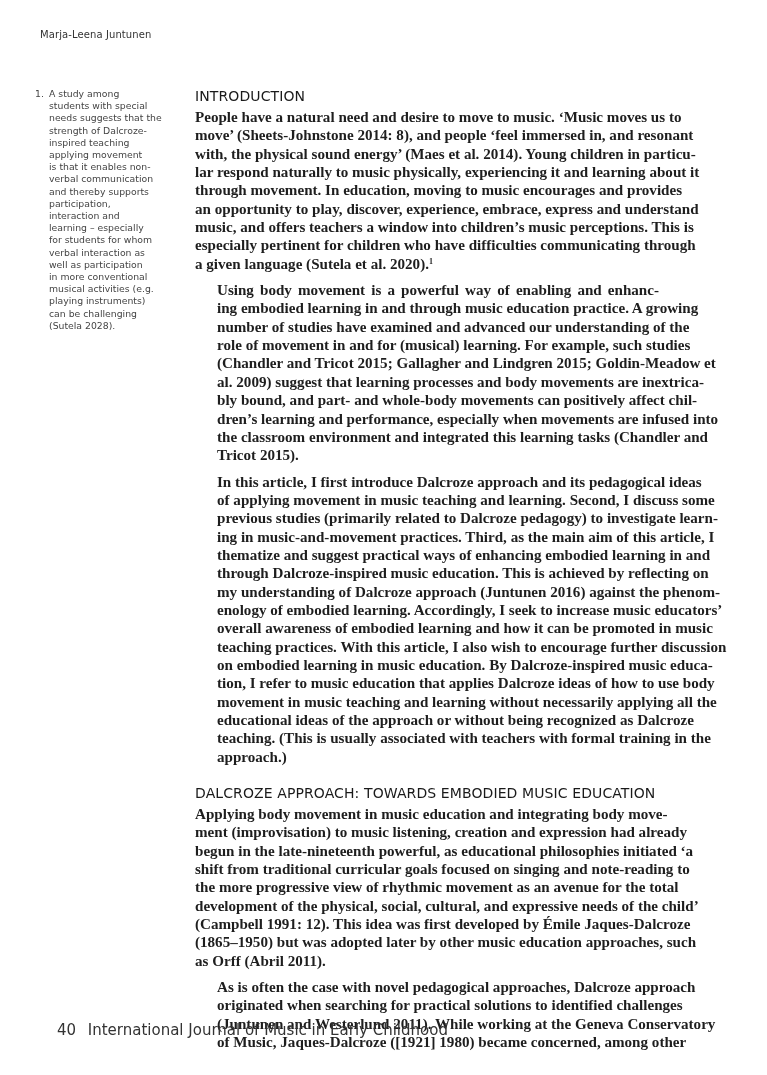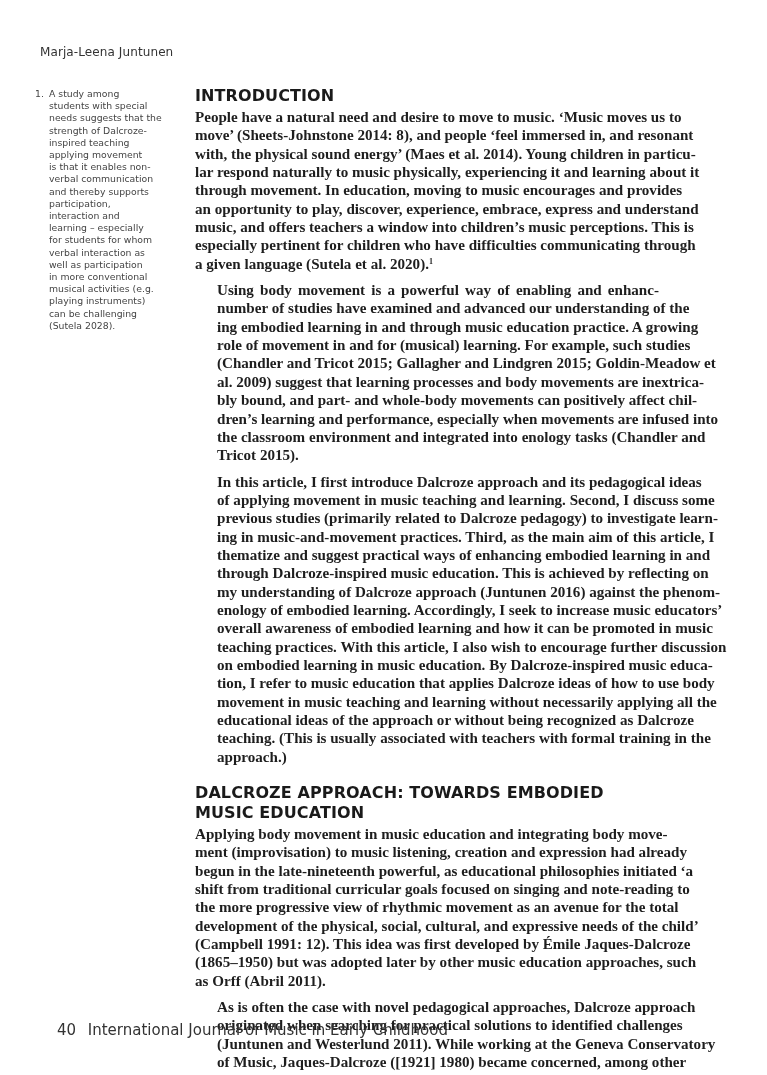--- a/index.html
+++ b/index.html
@@ -1,37 +1,36 @@
 <!DOCTYPE html>
 <html><head>
 <meta charset="utf-8">
 <style>
   html, body { margin: 0; padding: 0; background: #ffffff; }
   body { width: 767px; height: 1075px; position: relative; overflow: hidden; color: #222; }
   .running-head {
     position: absolute; left: 40px; top: 29px;
-    font-family: "DejaVu Sans", sans-serif; font-size: 12px; color: #333;
+    font-family: "DejaVu Sans", sans-serif; font-size: 10px; color: #333;
     letter-spacing: 0.1px;
-    margin-top: 16px;
   }
   .sidenote {
     position: absolute; left: 35px; top: 88px; width: 150px;
     font-family: "DejaVu Sans", sans-serif; font-size: 9.3px; line-height: 12.2px;
     color: #444;
   }
   .sidenote .num { position: absolute; left: 0; top: 0; }
   .sidenote .text { display: block; margin-left: 14px; }
   .sidenote .line { display: block; white-space: nowrap; }
   .main {
     position: absolute; left: 195px; top: 86px; width: 464px;
     font-family: "Liberation Serif", serif; font-size: 15.1px; line-height: 18.35px;
     color: #1e1e1e;
   }
   .main h2 {
-    font-family: "DejaVu Sans", sans-serif; font-weight: bold; font-size: 16px;
+    font-family: "DejaVu Sans", sans-serif; font-weight: normal; font-size: 14px;
     margin: 0; padding: 0; letter-spacing: 0.1px; color: #1a1a1a; line-height: 20px;
   }
   .main h2.second { margin-top: 17px; }
   .main p { margin: 2px 0 0 0; text-align: justify; }
   .main p.indent { text-indent: 22px; margin-top: 8px; }
   .main .line { display: block; text-align: justify; text-align-last: justify; white-space: nowrap; font-weight: bold; }
   .main .line.last { text-align-last: left; }
   sup { font-size: 8px; line-height: 0; vertical-align: 5px; }
   .footer {
     position: absolute; left: 57px; top: 1021px;
@@ -78,28 +77,28 @@
       <span class="line">with, the physical sound energy’ (Maes et al. 2014). Young children in particu-</span>
       <span class="line">lar respond naturally to music physically, experiencing it and learning about it</span>
       <span class="line">through movement. In education, moving to music encourages and provides</span>
       <span class="line">an opportunity to play, discover, experience, embrace, express and understand</span>
       <span class="line">music, and offers teachers a window into children’s music perceptions. This is</span>
       <span class="line">especially pertinent for children who have difficulties communicating through</span>
       <span class="line last">a given language (Sutela et al. 2020).<sup>1</sup></span>
     </p>
   <p class="indent">
       <span class="line" style="text-indent: 22px;">Using body movement is a powerful way of enabling and enhanc-</span>
+      <span class="line">ing embodied learning in and through music education practice. A growing</span>
       <span class="line">number of studies have examined and advanced our understanding of the</span>
-      <span class="line">ing embodied learning in and through music education practice. A growing</span>
       <span class="line">role of movement in and for (musical) learning. For example, such studies</span>
       <span class="line">(Chandler and Tricot 2015; Gallagher and Lindgren 2015; Goldin-Meadow et</span>
       <span class="line">al. 2009) suggest that learning processes and body movements are inextrica-</span>
       <span class="line">bly bound, and part- and whole-body movements can positively affect chil-</span>
       <span class="line">dren’s learning and performance, especially when movements are infused into</span>
-      <span class="line">the classroom environment and integrated into enology tasks (Chandler and</span>
+      <span class="line">the classroom environment and integrated this learning tasks (Chandler and</span>
       <span class="line last">Tricot 2015).</span>
     </p>
   <p class="indent">
       <span class="line" style="text-indent: 22px;">In this article, I first introduce Dalcroze approach and its pedagogical ideas</span>
       <span class="line">of applying movement in music teaching and learning. Second, I discuss some</span>
       <span class="line">previous studies (primarily related to Dalcroze pedagogy) to investigate learn-</span>
       <span class="line">ing in music-and-movement practices. Third, as the main aim of this article, I</span>
       <span class="line">thematize and suggest practical ways of enhancing embodied learning in and</span>
       <span class="line">through Dalcroze-inspired music education. This is achieved by reflecting on</span>
       <span class="line">my understanding of Dalcroze approach (Juntunen 2016) against the phenom-</span>

